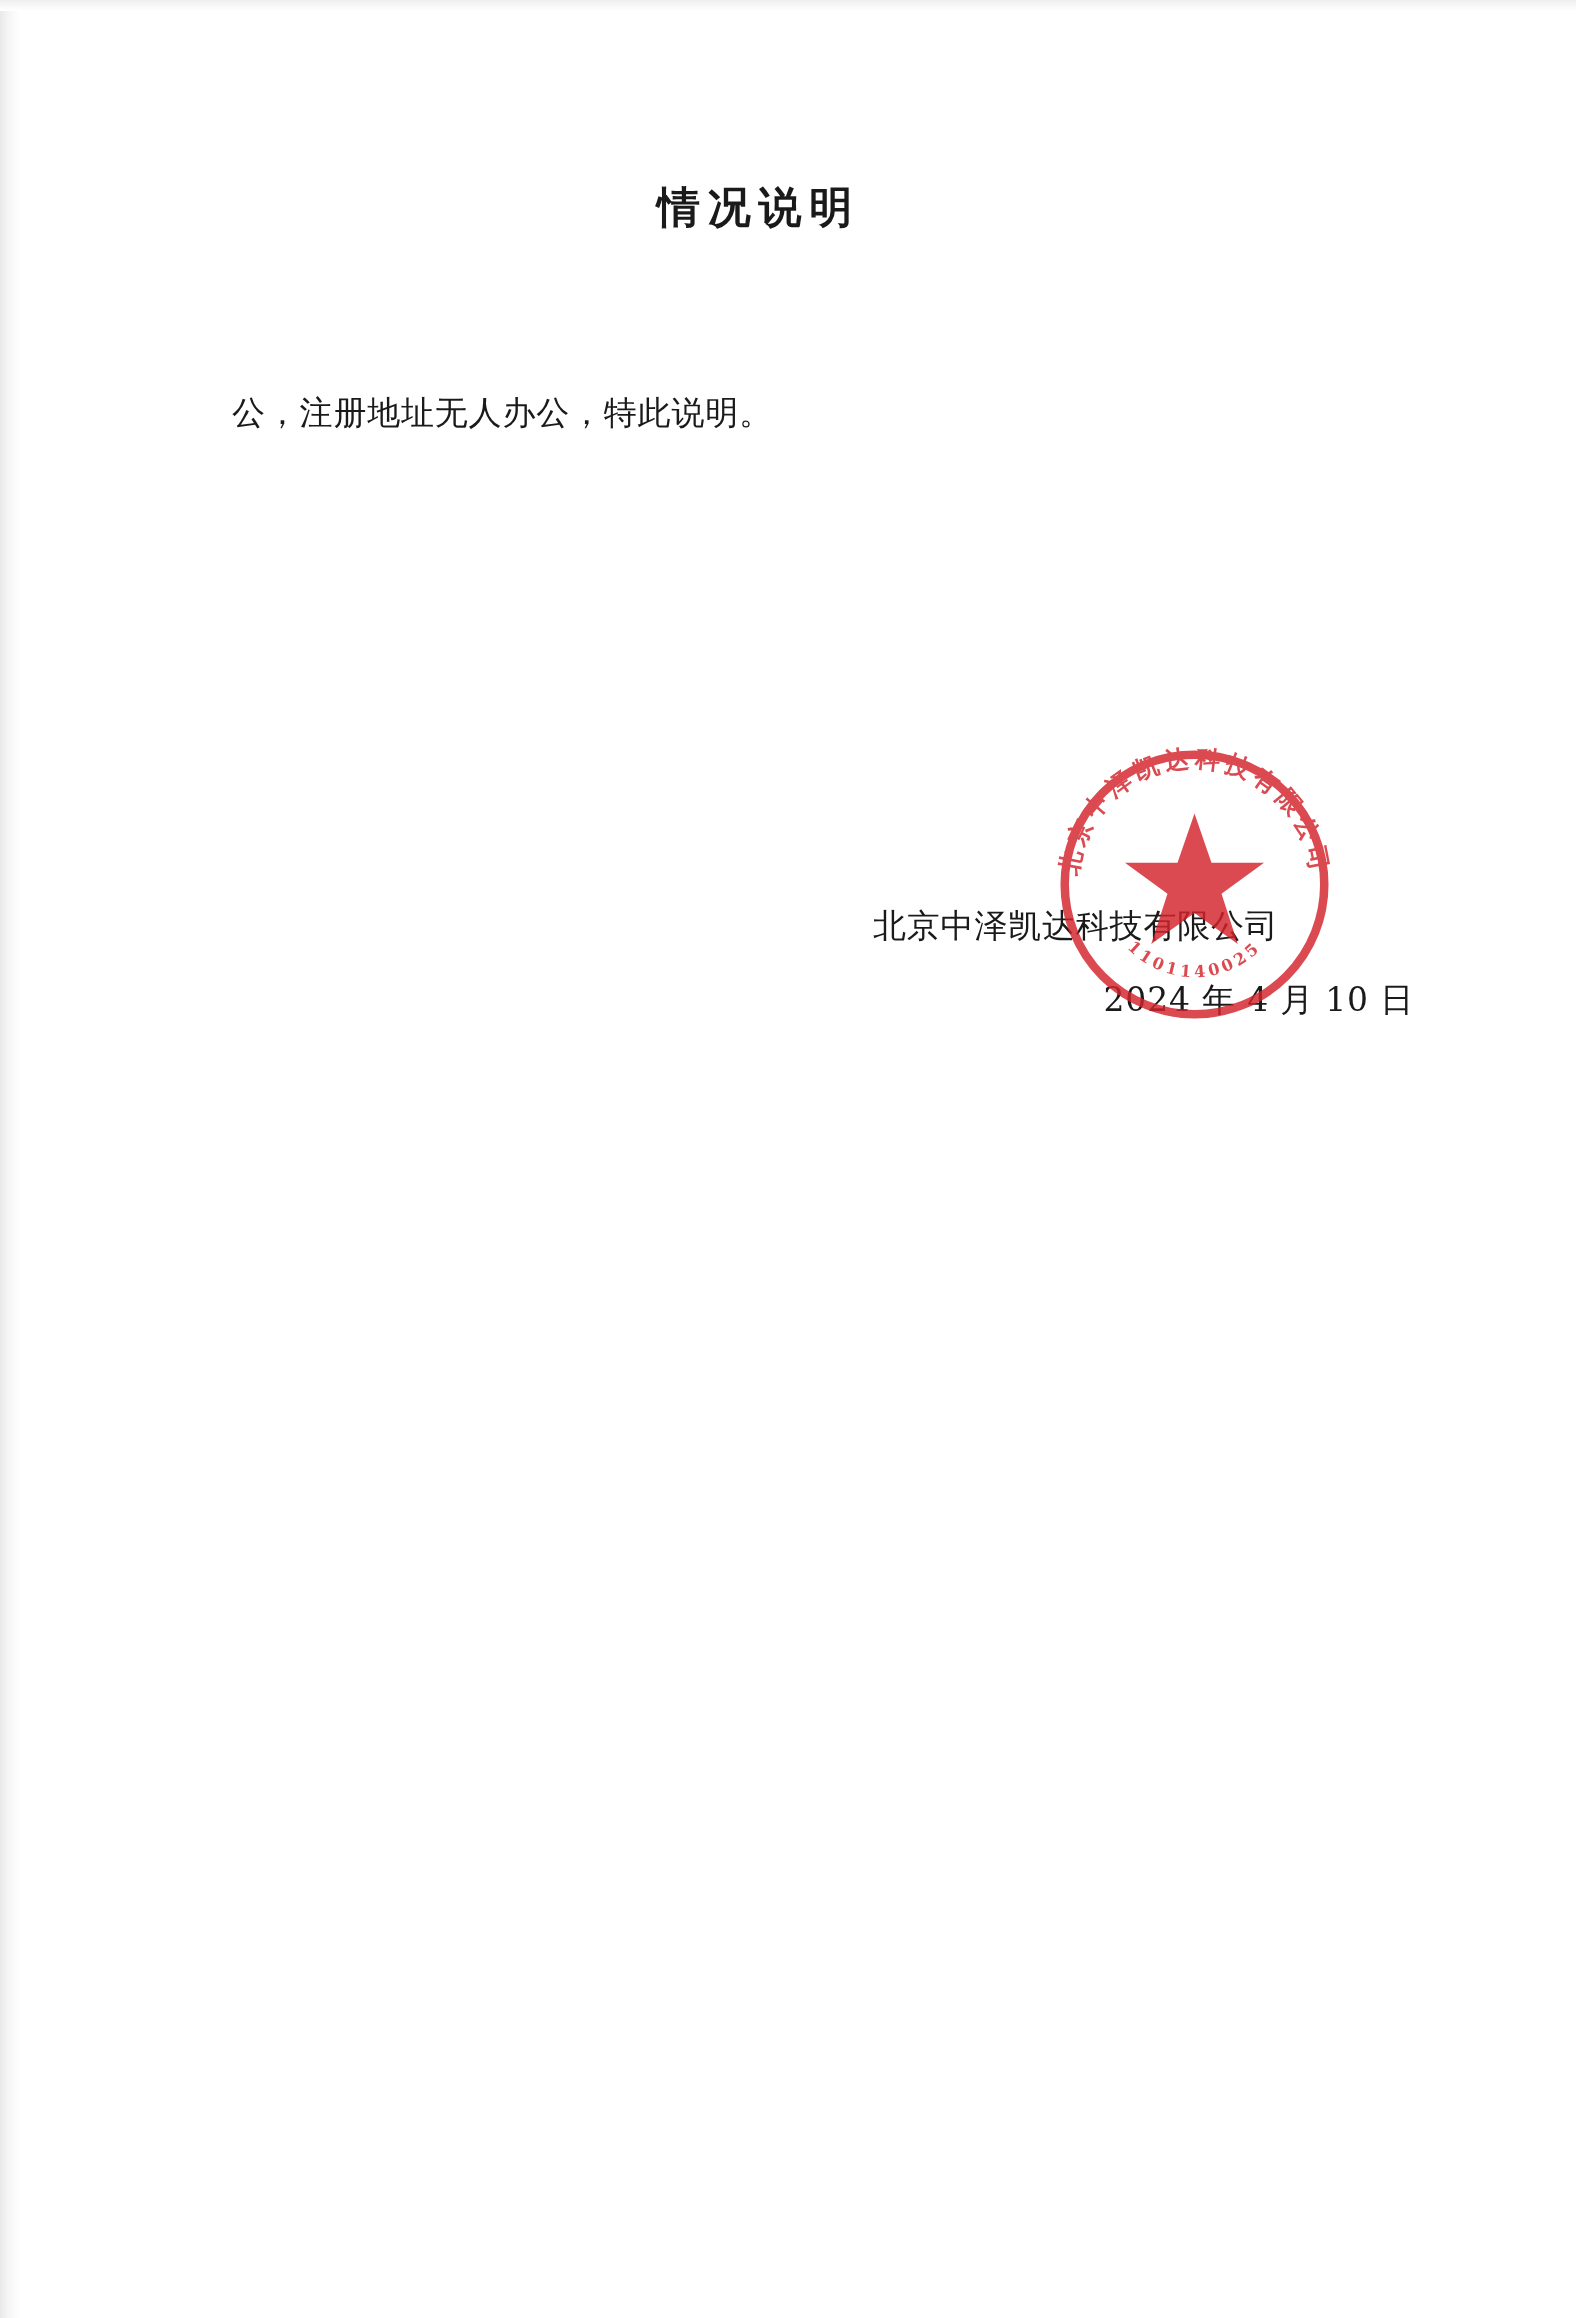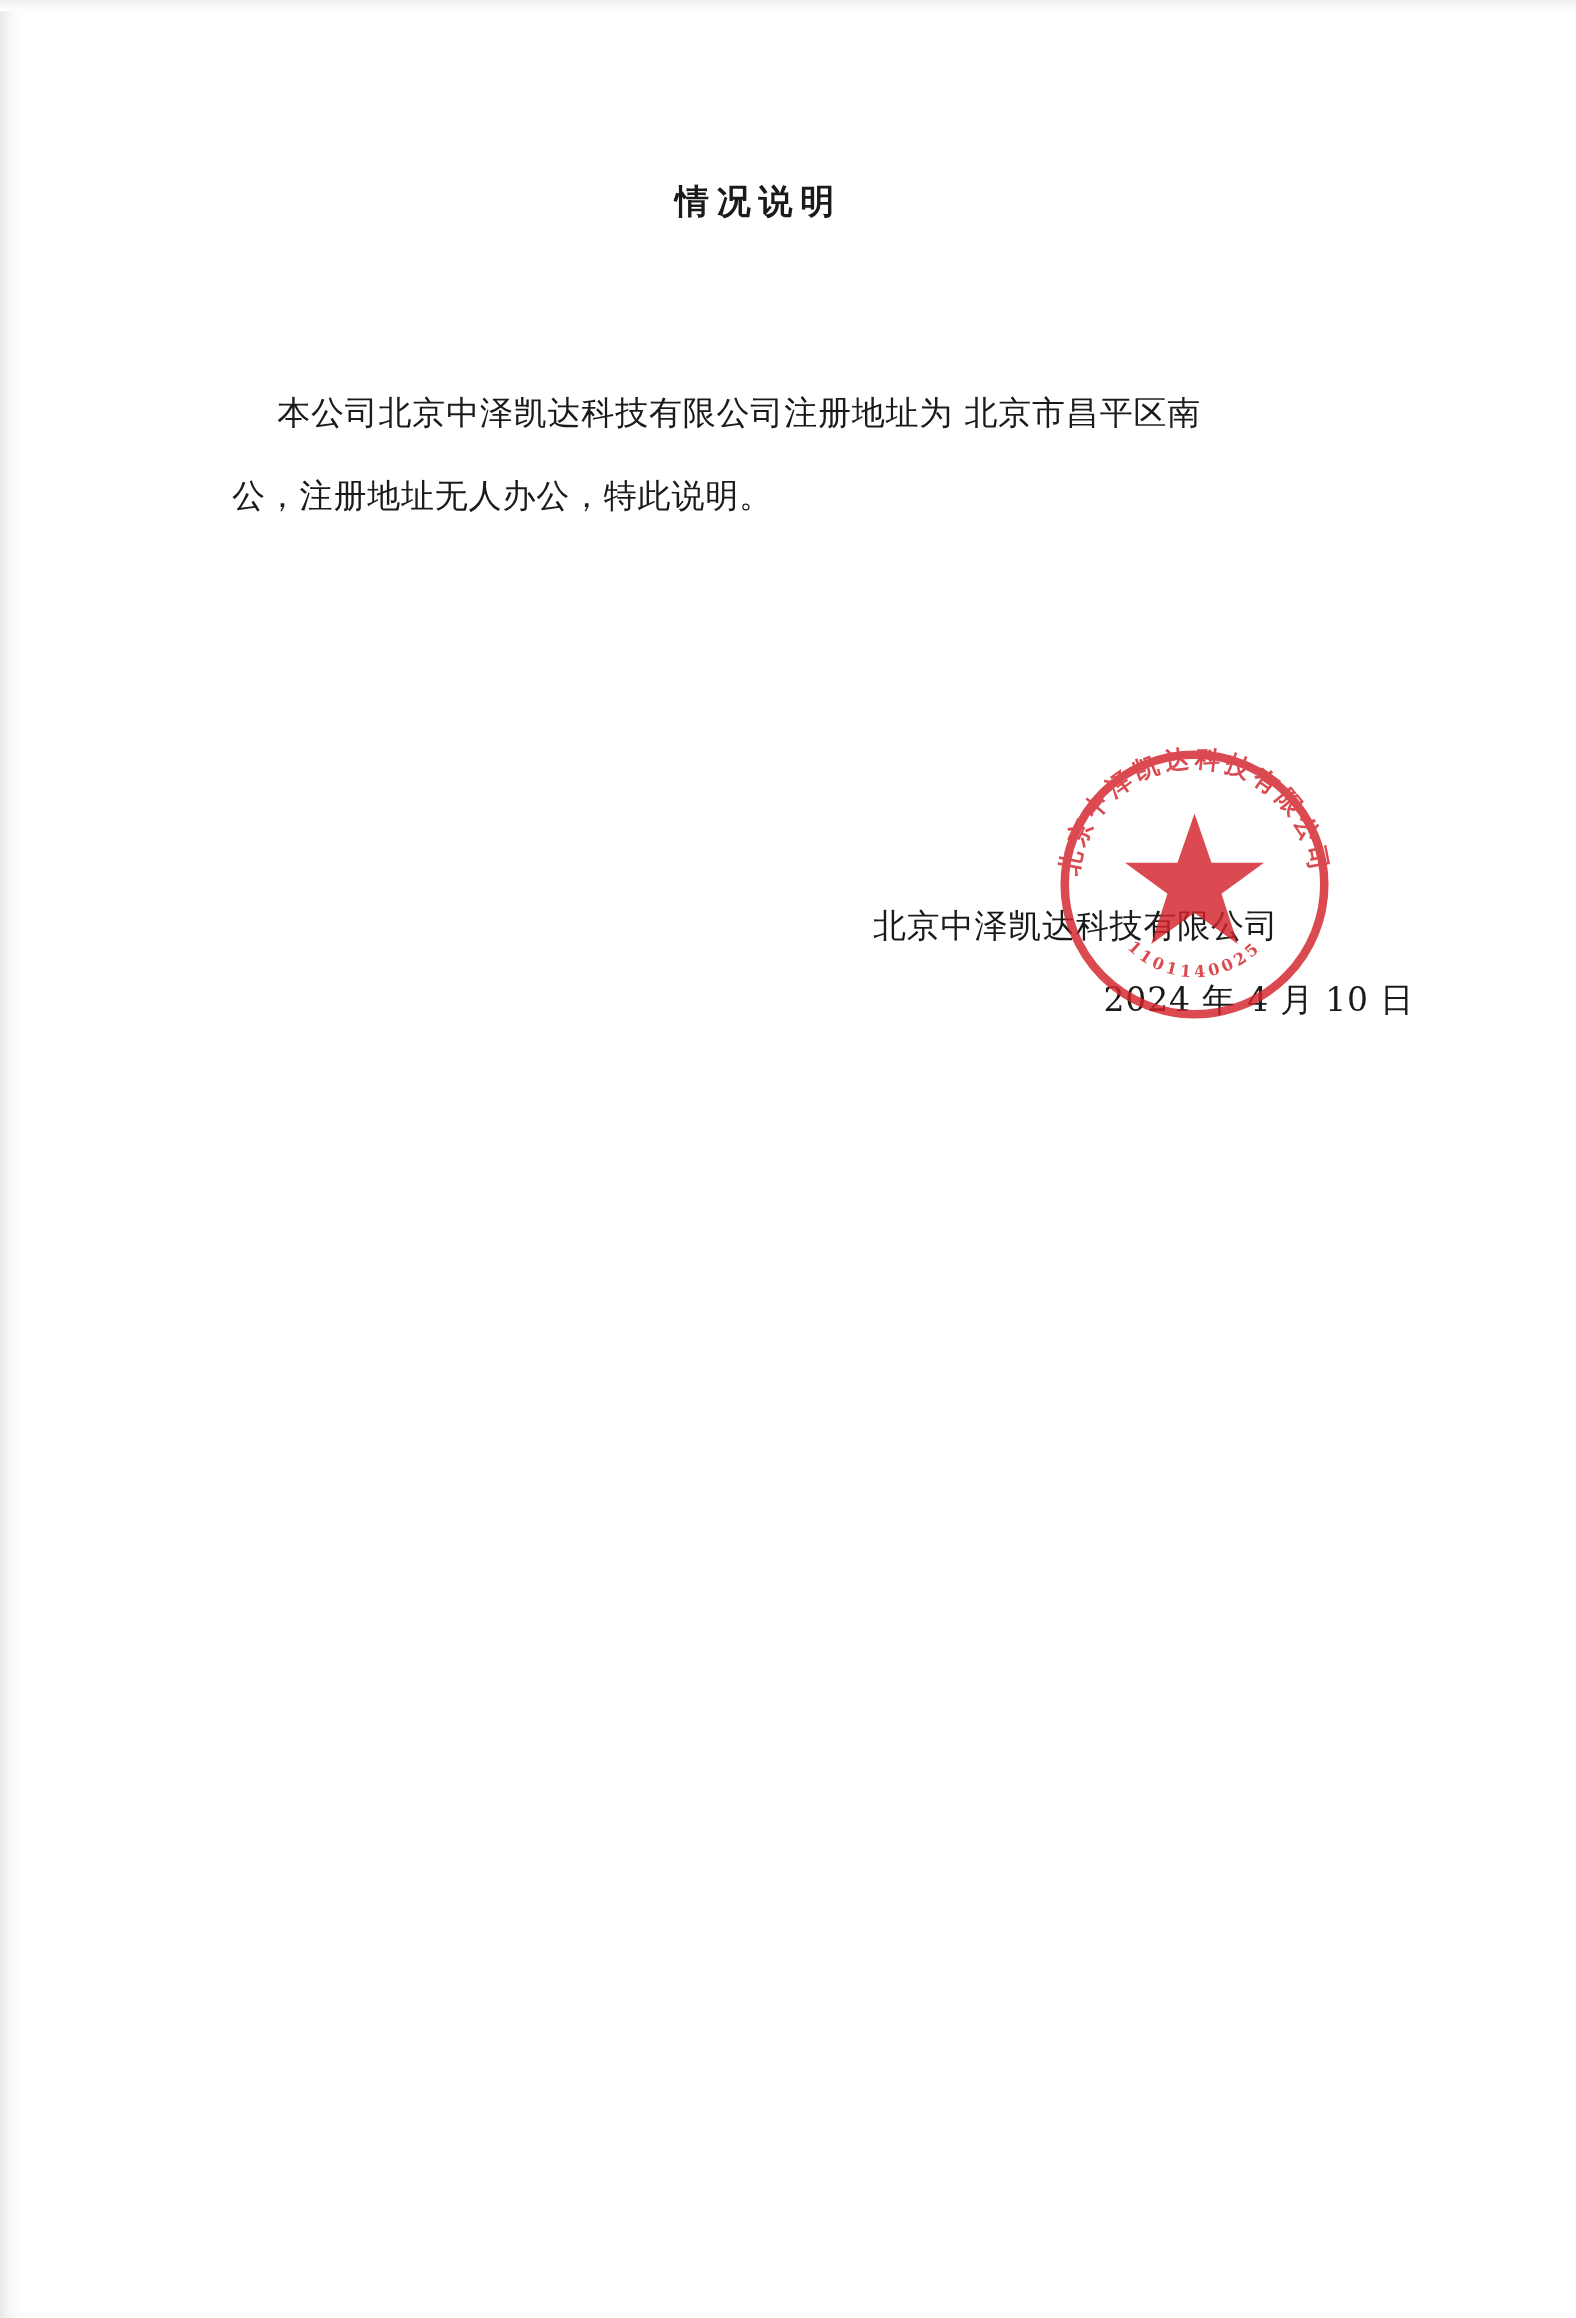--- a/index.html
+++ b/index.html
@@ -40,21 +40,21 @@
     width: 1577px;
     height: 2319px;
   }
 
   .doc-title {
     position: absolute;
     left: 0;
     top: 179px;
     width: 1517px;
     text-align: center;
-    font-size: 34px;
+    font-size: 43px;
     font-weight: 700;
     letter-spacing: 7.7px;
     font-family: Liberation Mono, monospace;
   }
 
   .body-block {
     position: absolute;
     left: 232px;
     top: 371px;
     width: 1121px;
@@ -114,21 +114,20 @@
 <body>
 
 <div class="page-scan-edge"></div>
 <div class="page-scan-edge-top"></div>
 
 <div class="doc">
 
   <div class="doc-title">情况说明</div>
 
   <div class="body-block">
-    <div class="body-line">    本公司北京中泽凯达科技有限公司注册地址为 北京市昌平区南</div>
     <div class="body-line">公，注册地址无人办公，特此说明。</div>
   </div>
 
   <div class="signature-block">
     <div class="sig-company">北京中泽凯达科技有限公司</div>
     <div class="sig-date">2024 年 4 月 10 日</div>
   </div>
 
   <div class="seal">
     <svg viewBox="0 0 400 400" xmlns="http://www.w3.org/2000/svg">

